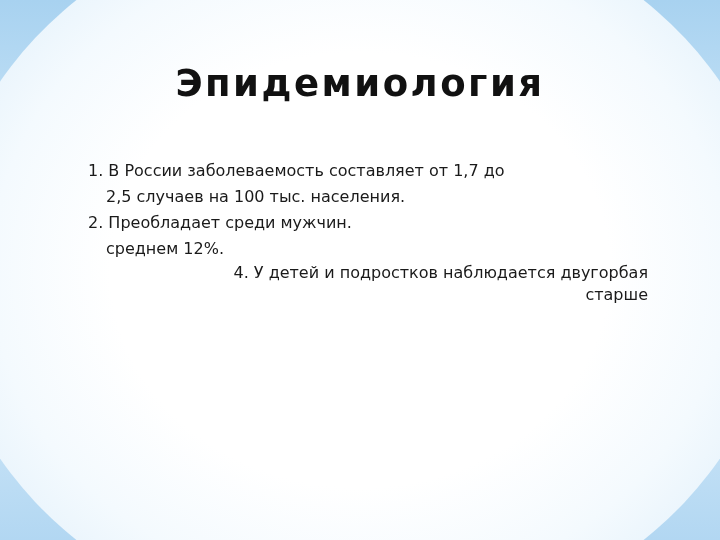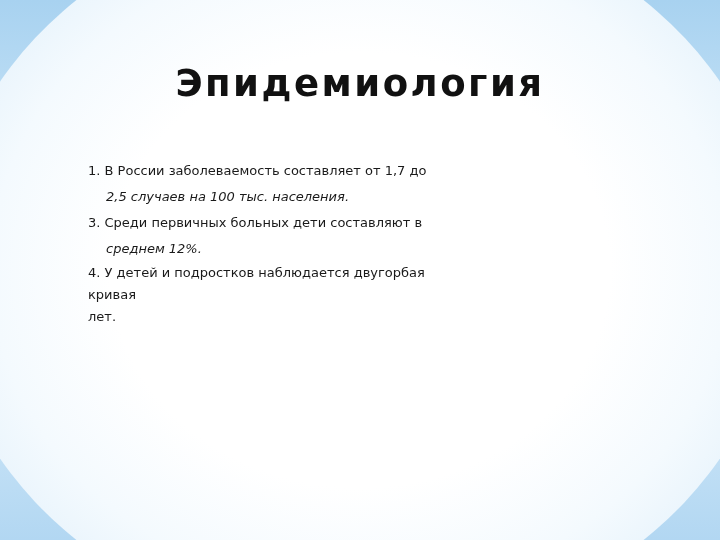--- a/index.html
+++ b/index.html
@@ -79,45 +79,44 @@
     letter-spacing: 2.5px;
     font-family: "DejaVu Sans", sans-serif;
   }
   .body-block {
     position: absolute;
     left: 88px;
     top: 158px;
     width: 560px;
   }
   .line {
-    font-size: 13px;
+    font-size: 16px;
     color: #1a1a1a;
     line-height: 26px;
     white-space: pre-wrap;
     font-family: "DejaVu Sans", sans-serif;
   }
-  .indent-1 { padding-left: 18px; font-style: italic; }
+  .indent-1 { padding-left: 18px; }
   .indent-2 { padding-left: 22px; }
   .indent-3 { padding-left: 12px; }
-  .tight { line-height: 22px; }
+  .tight { line-height: 22px; text-align: right; }
 </style>
 </head>
 <body>
 
 <div class="slide">
   <div class="band-top"></div>
   <div class="band-bottom"></div>
   <div class="lens"></div>
 
   <div class="content">
     <div class="title">Эпидемиология</div>
 
     <div class="body-block">
       <div class="line">1. В России заболеваемость составляет от 1,7 до</div>
       <div class="line indent-1">2,5 случаев на 100 тыс. населения.</div>
-      <div class="line">3. Среди первичных больных дети составляют в</div>
+      <div class="line">2. Преобладает среди мужчин.</div>
       <div class="line indent-1">среднем 12%.</div>
       <div class="line tight">4. У детей и подростков наблюдается двугорбая</div>
-      <div class="line tight">кривая</div>
-      <div class="line tight">лет.</div>
+      <div class="line tight">старше</div>
     </div>
   </div>
 </div>
 
 </body></html>

